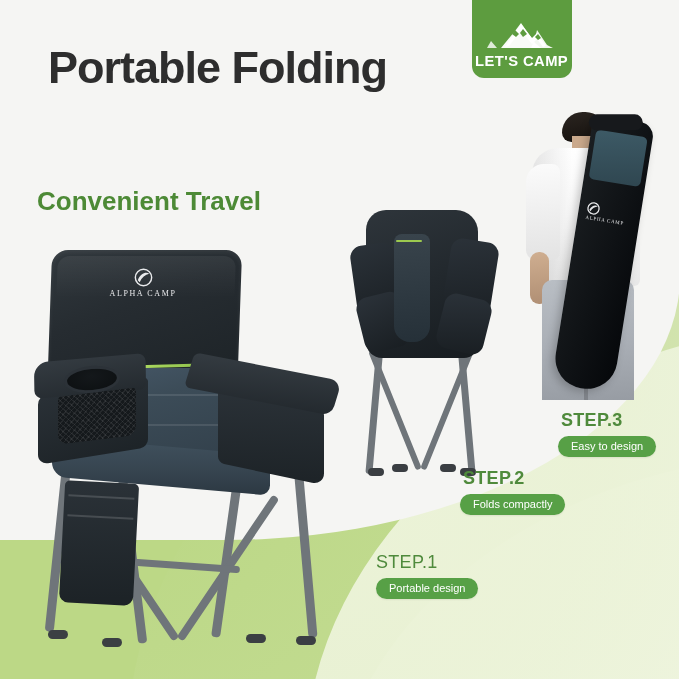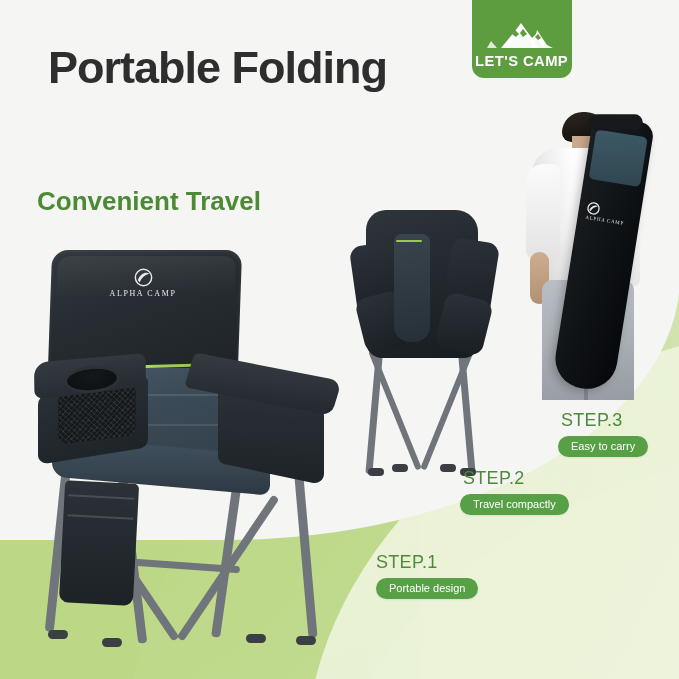--- a/index.html
+++ b/index.html
@@ -63,21 +63,21 @@
   .step-title{font-size:18px;font-weight:normal;color:#4f8a3c;letter-spacing:.3px;}
   .step-pill{
     margin-top:5px;display:inline-block;
     background:#57a046;color:#fff;border-radius:11px;
     font-size:11px;padding:4px 13px 5px;white-space:nowrap;
     box-shadow:0 1px 2px rgba(0,0,0,.07);
   }
   .step1{left:376px;top:552px;}
   .step2{left:460px;top:468px;}
   .step3{left:558px;top:410px;}
-  .step2 .step-title,.step3 .step-title{margin-left:3px;}
+  .step2 .step-title,.step3 .step-title{margin-left:3px;font-weight:bold;}
 
   
   .chair1{position:absolute;left:28px;top:246px;width:352px;height:400px;}
   .c1 .frame{position:absolute;background:#6f757a;border-radius:4px;}
 
   
   .c1-leg-fl{left:26px;top:208px;width:9px;height:178px;transform:rotate(6deg);
       background:linear-gradient(90deg,#5a6065,#868d93,#5d6368);}
   .c1-leg-bl{left:98px;top:196px;width:9px;height:202px;transform:rotate(-7deg);
       background:linear-gradient(90deg,#5a6065,#868d93,#5d6368);}
@@ -363,20 +363,20 @@
       </div>
     </div>
   </div>
 
   <div class="step step1">
     <div class="step-title">STEP.1</div>
     <div class="step-pill">Portable design</div>
   </div>
   <div class="step step2">
     <div class="step-title">STEP.2</div>
-    <div class="step-pill">Travel compactly</div>
+    <div class="step-pill">Folds compactly</div>
   </div>
   <div class="step step3">
     <div class="step-title">STEP.3</div>
-    <div class="step-pill">Easy to carry</div>
+    <div class="step-pill">Easy to design</div>
   </div>
 
 </div>
 
 </body></html>

